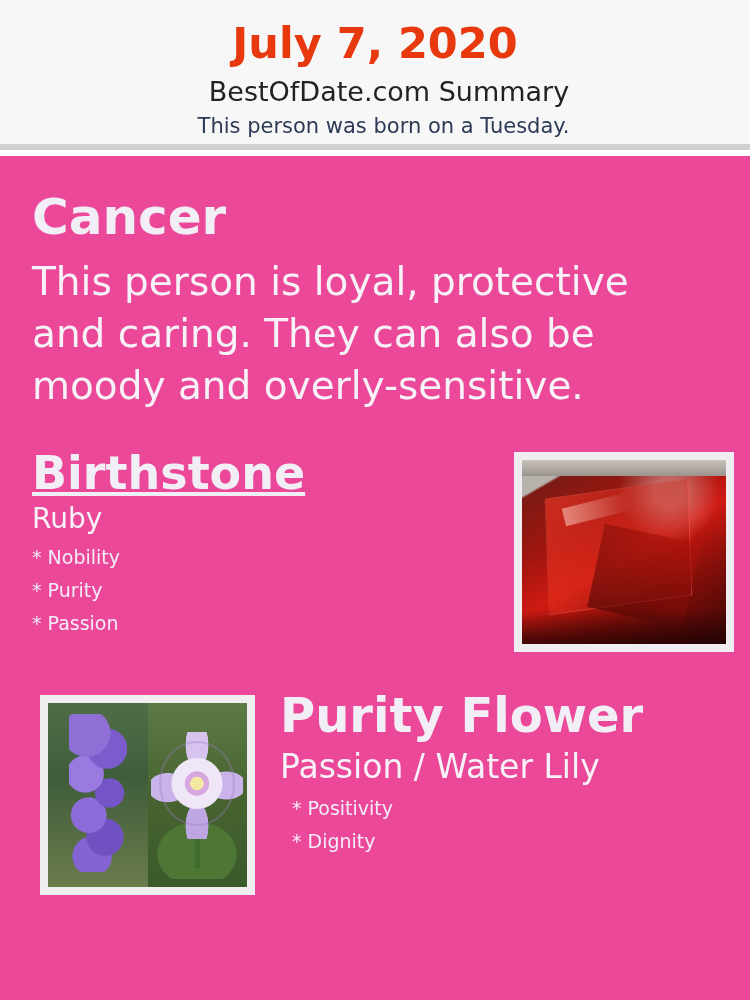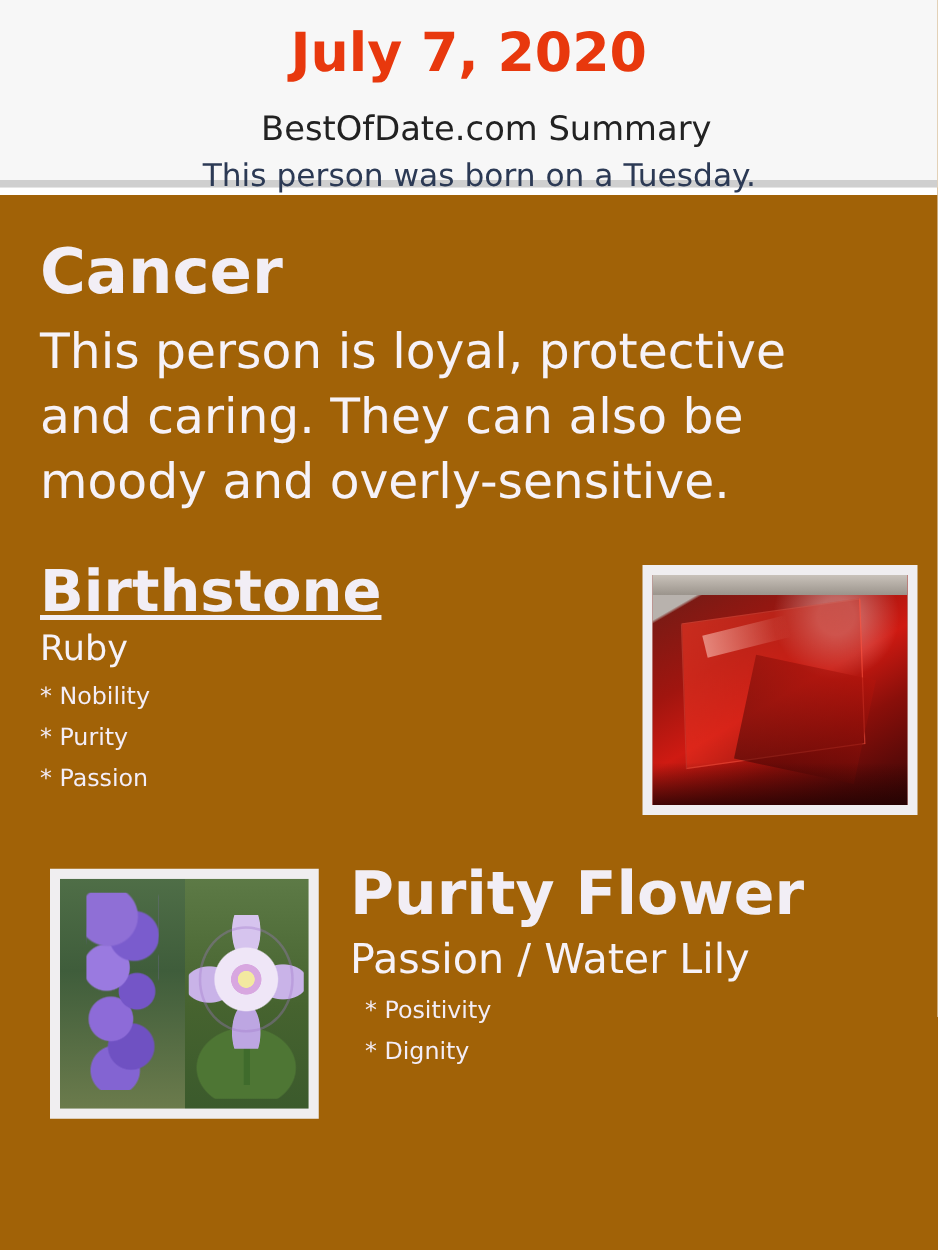--- a/index.html
+++ b/index.html
@@ -27,41 +27,41 @@
     text-align: center;
     border-bottom: 6px solid #cfcfcf;
     height: 150px;
     box-sizing: border-box;
   }
   .header-date {
     color: #e8380d;
     font-size: 43px;
     font-weight: bold;
     line-height: 1.0;
-    margin-bottom: 24px;
+    margin-bottom: 12px;
     letter-spacing: 0px;
     text-align: center;
   }
   .header-site {
     color: #222222;
     font-size: 27px;
     line-height: 1.1;
     margin-bottom: 8px;
     padding-left: 28px;
   }
   .header-sub {
     color: #2c3a55;
-    font-size: 25px;
+    font-size: 21px;
     line-height: 1.1;
     padding-left: 17px;
   }
 
   
   .panel {
-    background: #a16207;
+    background: #ec4899;
     position: absolute;
     top: 156px;
     left: 0;
     right: 0;
     bottom: 0;
     box-sizing: border-box;
     padding: 28px 16px 0 32px;
     color: #ffffff;
   }
   .sign-title {

